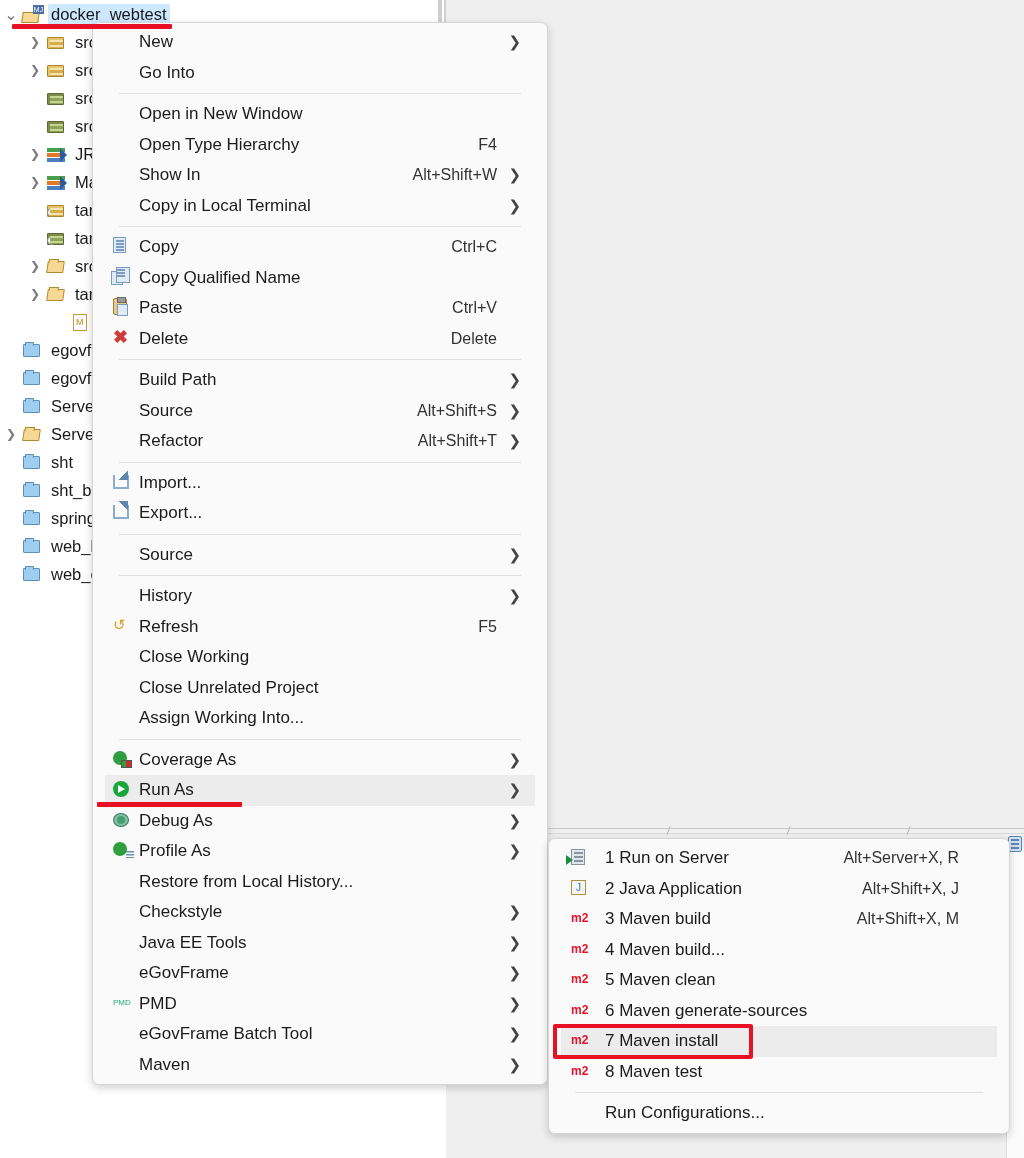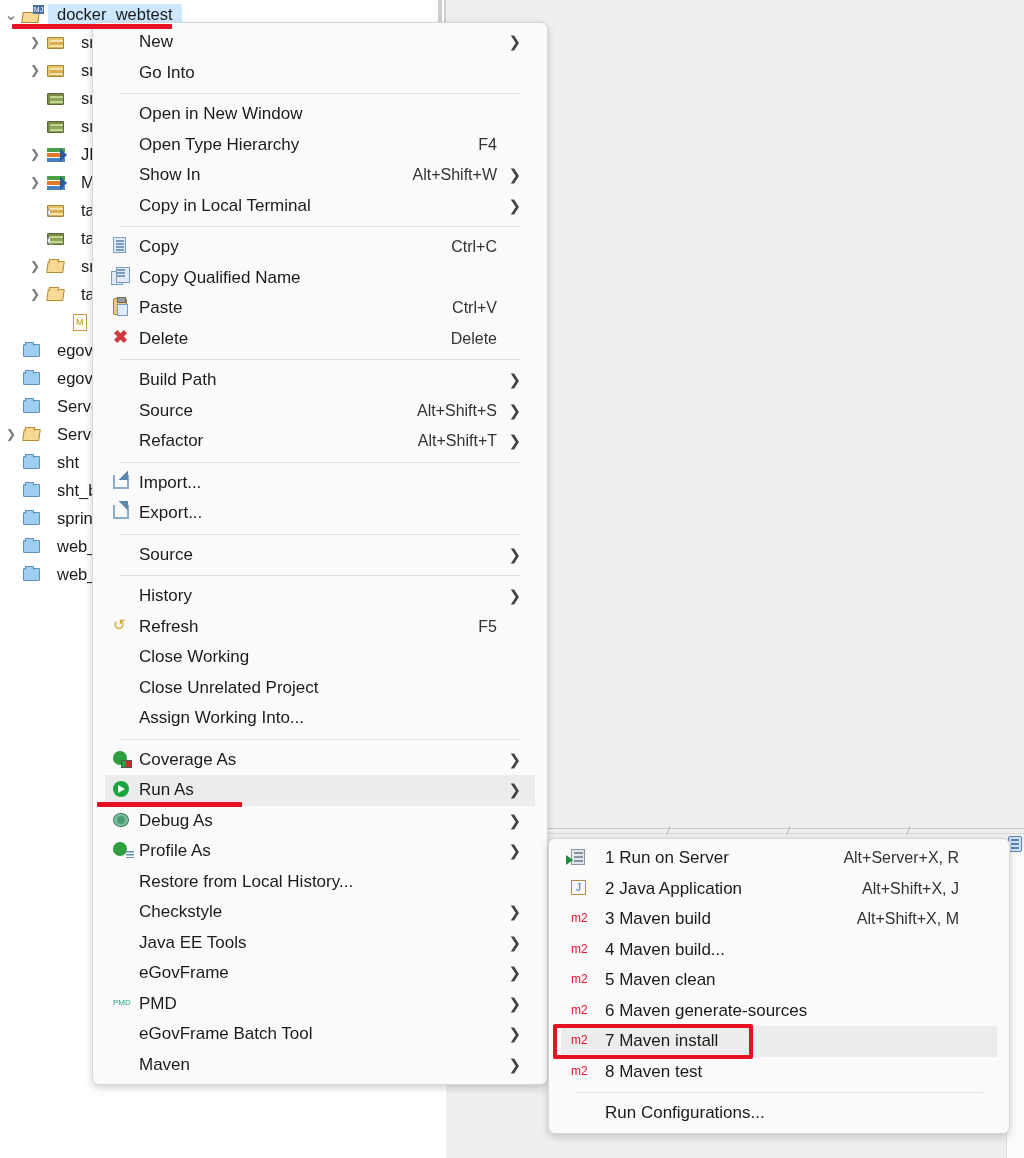--- a/index.html
+++ b/index.html
@@ -26,21 +26,21 @@
     font-family:"Liberation Sans", sans-serif;
   }
   .tree-row.selected .lbl-bg {
     background:#cde8ff;
   }
   .twisty {
     width:22px; display:inline-block; text-align:center;
     color:#7a7a7a; font-size:12px; flex:0 0 22px;
   }
   .ic { width:22px; height:18px; flex:0 0 22px; position:relative; margin-right:4px;}
-  .lbl-bg { padding:1px 9px; border-radius:2px; }
+  .lbl-bg { padding:1px 3px; border-radius:2px; }
 
   
   .sh-folder-blue, .sh-folder-open, .sh-pkg, .sh-pkg-gold,
   .sh-lib, .sh-pom, .sh-src-gold { position:absolute; left:1px; top:1px; }
 
   .sh-folder-blue {
     width:17px;height:13px;top:3px;background:#9fcff0;
     border:1px solid #5c8fbb;border-radius:1px;
   }
   .sh-folder-blue::before{
@@ -190,21 +190,21 @@
   .i-debug{ width:16px;height:14px;top:3px;border-radius:50%;background:#7fbf9f;border:1px solid #3a7a5a;}
   .i-debug::after{content:"";position:absolute;left:3px;top:2px;width:8px;height:8px;
     border-radius:50%;background:#4a9c74;}
   .i-profile{ width:14px;height:14px;border-radius:50%;background:#2f9e3f;top:2px;}
   .i-profile::after{content:"";position:absolute;right:-7px;bottom:-2px;width:8px;height:7px;
     background:linear-gradient(#6b8fb5 0 0) 0 0/100% 1.5px no-repeat,
                linear-gradient(#6b8fb5 0 0) 0 3px/100% 1.5px no-repeat,
                linear-gradient(#6b8fb5 0 0) 0 6px/100% 1.5px no-repeat;}
   .i-pmd{ width:22px;height:10px;top:5px;color:#1fa97a;font-size:8px;letter-spacing:0;
     font-family:"Liberation Sans",sans-serif;line-height:10px;}
-  .i-m2{ left:10px;top:3px;color:#e0142a;font-size:12px;font-weight:normal;
+  .i-m2{ left:10px;top:3px;color:#e0142a;font-size:12px;font-weight:bold;
     font-family:"Liberation Sans",sans-serif;line-height:14px;text-align:right;}
   .i-server{ left:10px;top:2px;width:14px;height:16px;background:#dfe6ee;border:1px solid #8a93a0;}
   .i-server::before{content:"";position:absolute;left:2px;top:2px;width:9px;height:2px;
     box-shadow:0 4px 0 #8a93a0,0 8px 0 #8a93a0;background:#8a93a0;}
   .i-server::after{content:"";position:absolute;left:-6px;top:5px;width:0;height:0;
     border-left:7px solid #1a8f3c;border-top:5px solid transparent;border-bottom:5px solid transparent;}
   .i-javaapp{ left:10px;top:2px;width:15px;height:15px;background:#f4f6f8;border:1px solid #b0903c;}
   .i-javaapp::after{content:"J";position:absolute;left:4px;top:0px;color:#3b6ea5;font-size:10px;
     font-family:"Liberation Sans",sans-serif;line-height:14px;}
 

